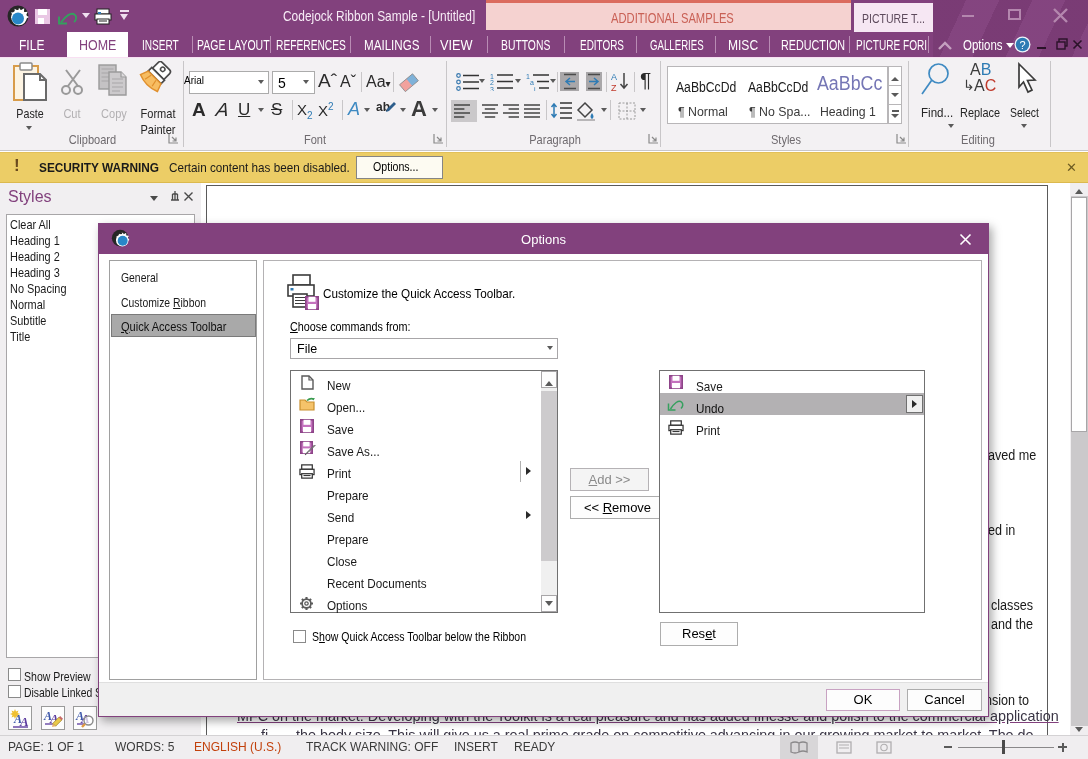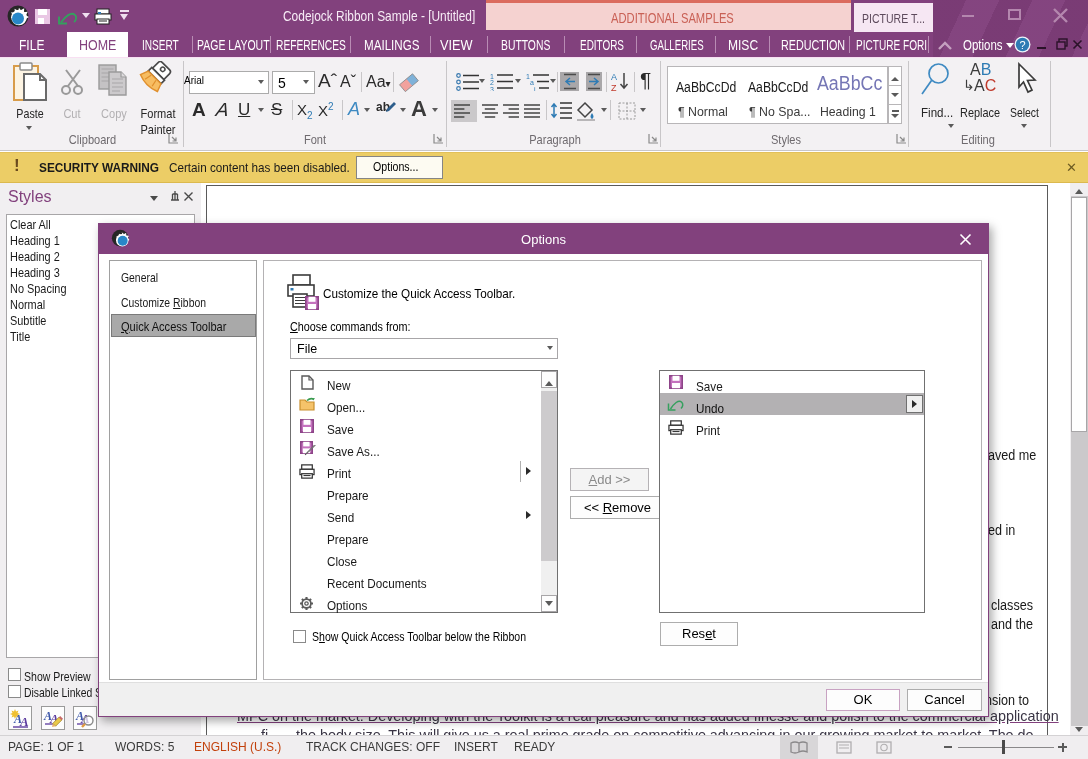--- a/index.html
+++ b/index.html
@@ -361,21 +361,21 @@
 <div class="a" style="left:1071px;top:183px;width:17px;height:552px;background:#f0eef0"></div>
 <div class="a" style="left:1071px;top:196px;width:17px;height:530px;background:#cbc9cb"></div>
 <div class="a" style="left:1071px;top:197px;width:16px;height:235px;background:#fff;border:1px solid #a8a6a8"></div>
 <div class="a" style="left:1075px;top:185px;width:0;height:0;border:4px solid transparent;border-bottom:5px solid #5a5a5a"></div>
 <div class="a" style="left:1075px;top:727px;width:0;height:0;border:4px solid transparent;border-top:5px solid #5a5a5a"></div>
 
 <div class="a" style="left:0;top:735px;width:1088px;height:24px;background:#f0eef0;border-top:1px solid #d4d2d4"></div>
 <div class="a" style="left:8px;top:740px;font-size:12px;color:#3a3a3a">PAGE: 1 OF 1</div>
 <div class="a" style="left:115px;top:740px;font-size:12px;color:#3a3a3a">WORDS: 5</div>
 <div class="a" style="left:194px;top:740px;font-size:12px;color:#c2410c">ENGLISH (U.S.)</div>
-<div class="a" style="left:306px;top:740px;font-size:12px;color:#3a3a3a">TRACK CHANGES: OFF</div>
+<div class="a" style="left:306px;top:740px;font-size:12px;color:#3a3a3a">TRACK WARNING: OFF</div>
 <div class="a" style="left:454px;top:740px;font-size:12px;color:#3a3a3a">INSERT</div>
 <div class="a" style="left:514px;top:740px;font-size:12px;color:#3a3a3a">READY</div>
 <div class="a" style="left:780px;top:736px;width:38px;height:23px;background:#d8d6d8"></div>
 <svg class="a" style="left:790px;top:741px" width="18" height="13" viewBox="0 0 18 13">
     <path d="M1 2 q4 -2 8 0 q4 -2 8 0 v9 q-4 -2 -8 0 q-4 2 -8 0z M9 2 v9" fill="none" stroke="#8a888a" stroke-width="1.3"></path>
   </svg>
 <svg class="a" style="left:836px;top:741px" width="16" height="13" viewBox="0 0 16 13">
     <rect x="1" y="1" width="14" height="11" fill="none" stroke="#b0aeb0" stroke-width="1.3"></rect>
     <path d="M3 4 h10 M3 7 h10" stroke="#b0aeb0" stroke-width="1"></path>
   </svg>

